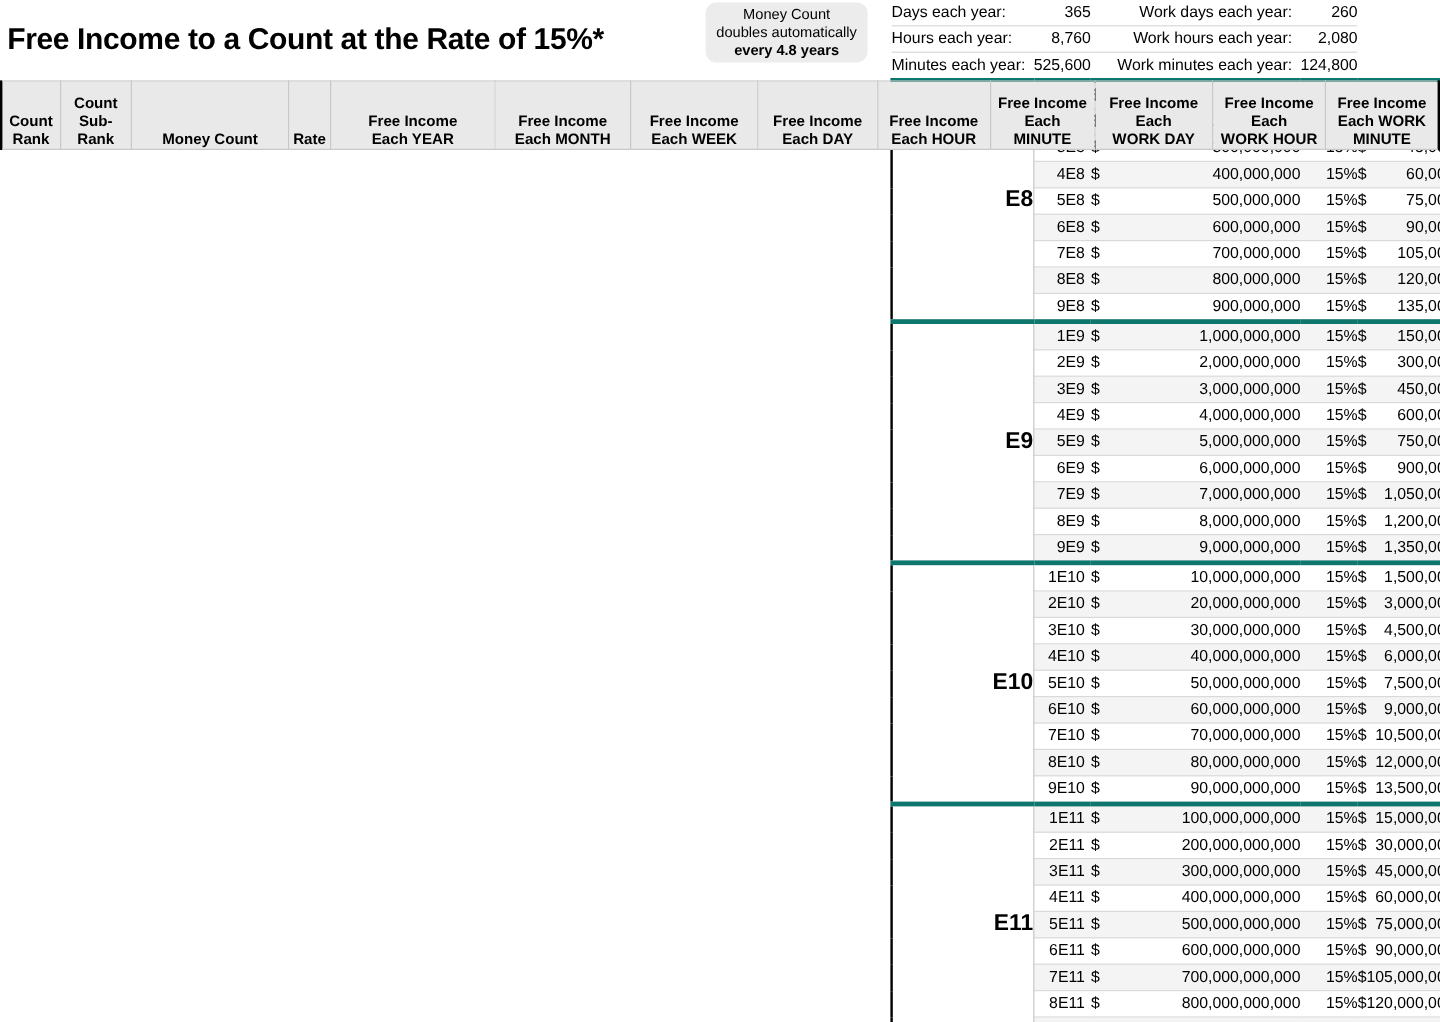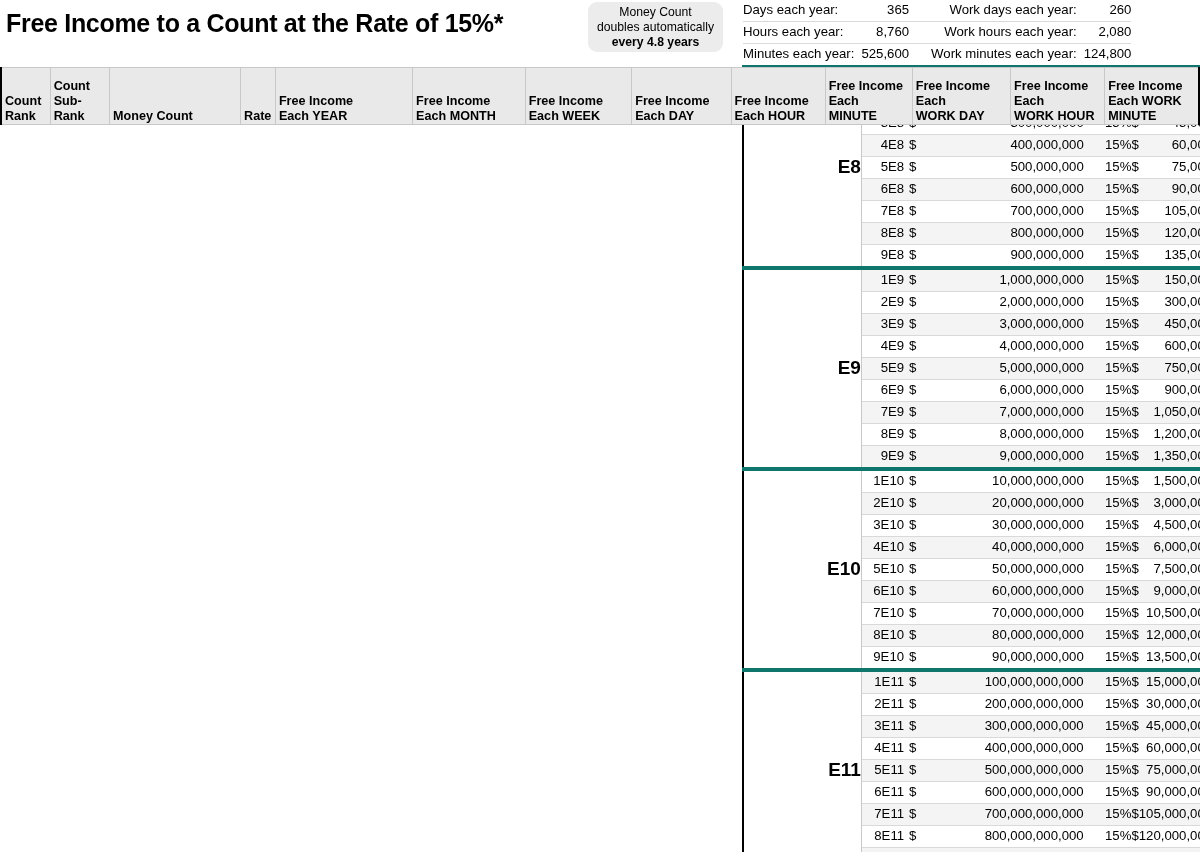--- a/index.html
+++ b/index.html
@@ -8,21 +8,21 @@
     background: #ffffff;
     font-family: "Liberation Sans", sans-serif;
     color: #000000;
     overflow: hidden;
   }
   #page { position: relative; width: 1200px; height: 852px; }
 
   
   .header { position: relative; height: 66px; width: 1200px; }
 
-  .title-block { position: absolute; left: 6px; top: 8px; width: 576px; }
+  .title-block { position: absolute; left: 6px; top: 18px; width: 576px; }
   .main-title {
     font-size: 25px; font-weight: bold; letter-spacing: -0.3px;
     line-height: 30px; white-space: nowrap;
   }
   .sub-title { font-size: 13.5px; line-height: 18px; margin-top: 5px; white-space: nowrap; }
 
   .badge {
     position: absolute; left: 588px; top: 2px; width: 135px; height: 50px;
     background: #ececec; border-radius: 9px;
     display: flex; flex-direction: column; align-items: center; justify-content: center;
@@ -48,21 +48,21 @@
     font-size: 12.6px;
     line-height: 15px;
     padding: 0 3px;
     white-space: nowrap;
     overflow: hidden;
   }
 
   thead th {
     background: #e9e9e9;
     font-weight: bold;
-    text-align: left;
+    text-align: center;
     vertical-align: bottom;
     padding-bottom: 3px;
     height: 57px;
     border-top: 2px solid #000;
     border-bottom: 2px solid #000;
     font-size: 12.4px;
     line-height: 14px;
   }
   thead th.first { border-left: 2px solid #000; }
   thead th.last  { border-right: 2px solid #000; }

